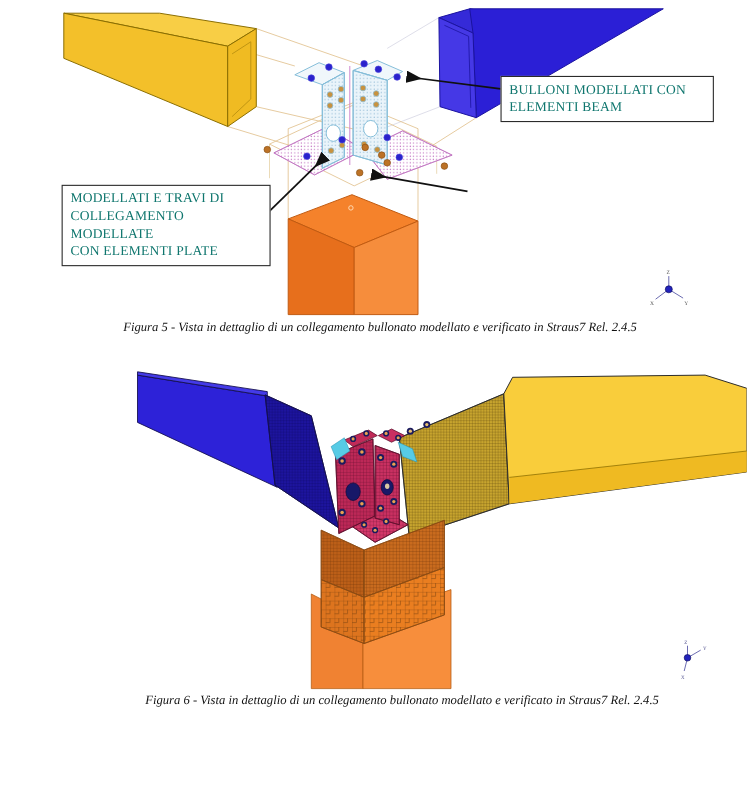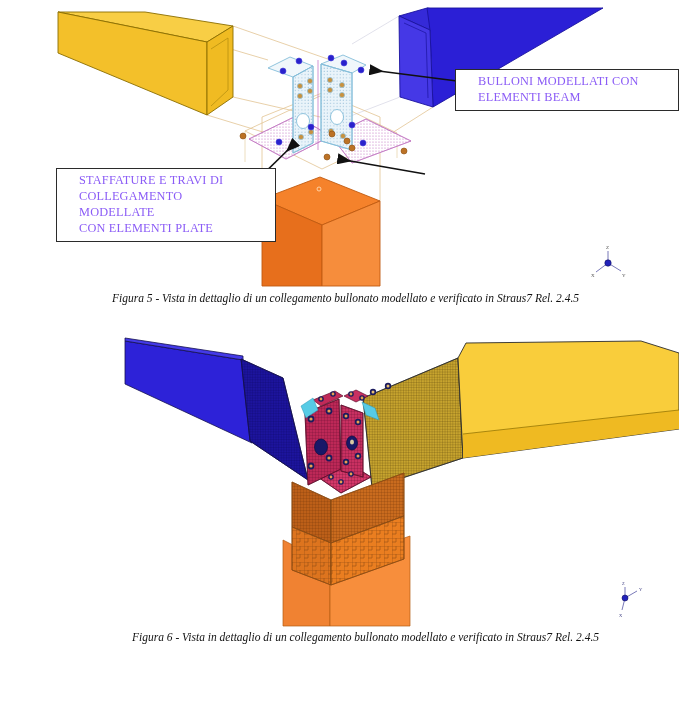--- a/index.html
+++ b/index.html
@@ -1,21 +1,21 @@
 <!DOCTYPE html>
 <html><head>
 <meta charset="utf-8">
 <style>
   html,body{margin:0;padding:0;background:#fff;}
   #page{position:relative;width:679px;height:727px;background:#ffffff;overflow:hidden;
         font-family:"Liberation Serif",serif;}
   svg{position:absolute;left:0;display:block;}
-  .callout{position:absolute;background:#ffffff;border:1.4px solid #2b2b2b;color:#8b5cf6;
+  .callout{position:absolute;background:#ffffff;border:1.4px solid #2b2b2b;color:#0f766e;
            font-family:"Liberation Serif",serif;font-size:12.3px;line-height:1.3;
-           padding:4px 22px;white-space:pre-line;letter-spacing:.2px;}
+           padding:4px 7px;white-space:pre-line;letter-spacing:.2px;}
   .caption{position:absolute;left:0;right:0;text-align:center;font-style:italic;
            font-size:11.5px;color:#111;font-family:"Liberation Serif",serif;}
 </style>
 </head>
 <body>
 
 <div id="page">
 
   <svg width="679" height="290" style="top:0" viewBox="0 0 679 290">
     <defs>
@@ -134,21 +134,21 @@
 
     <g stroke="#111" stroke-width="1.6" fill="none">
       <line x1="457" y1="81" x2="371" y2="70" marker-end="url(#p1-arrow)"></line>
       <line x1="245" y1="192" x2="295" y2="143" marker-end="url(#p1-arrow)"></line>
       <line x1="425" y1="174" x2="339" y2="159" marker-end="url(#p1-arrow)"></line>
     </g>
   </svg>
 
   <div class="callout" style="left:455px;top:69px;width:178px;">BULLONI  MODELLATI  CON
 ELEMENTI BEAM</div>
-  <div class="callout" style="left:56px;top:168px;width:174px;">STAFFATURE E TRAVI DI
+  <div class="callout" style="left:56px;top:168px;width:174px;">MODELLATI E TRAVI DI
 COLLEGAMENTO MODELLATE
 CON ELEMENTI PLATE</div>
 
   <div class="caption" style="top:292px;transform:translateX(6px)">Figura 5 - Vista in dettaglio di un collegamento bullonato modellato e verificato in Straus7 Rel. 2.4.5</div>
 
   <svg width="679" height="298" style="top:330px" viewBox="0 0 679 298">
     <defs>
       <pattern id="p2-gBlue" width="2.6" height="2.6" patternUnits="userSpaceOnUse">
         <path d="M0 0H2.6 M0 0V2.6" stroke="#0c0760" stroke-width="0.45" fill="none"></path>
       </pattern>

